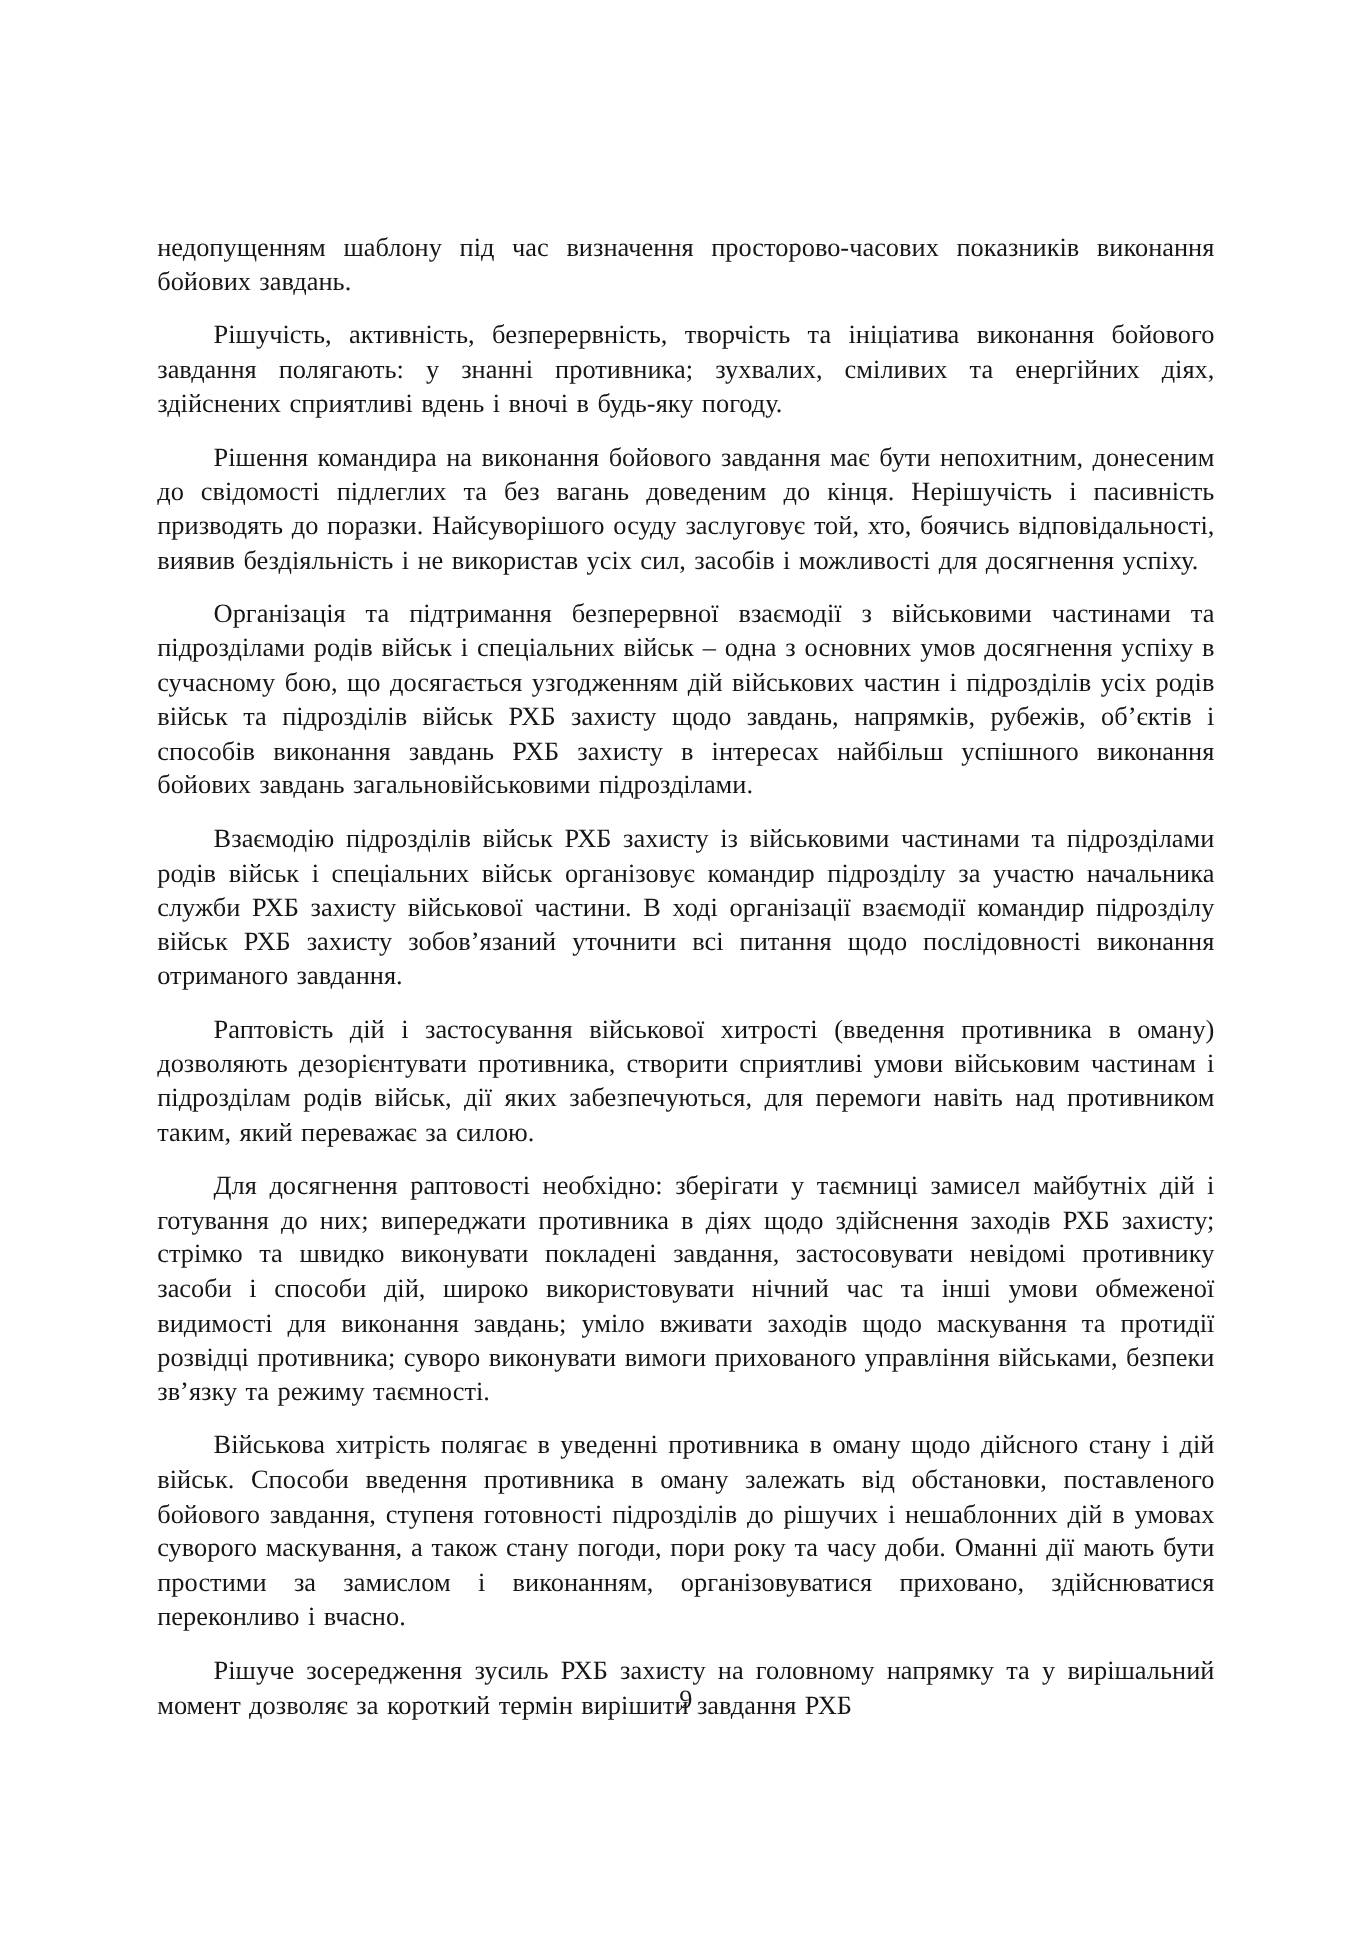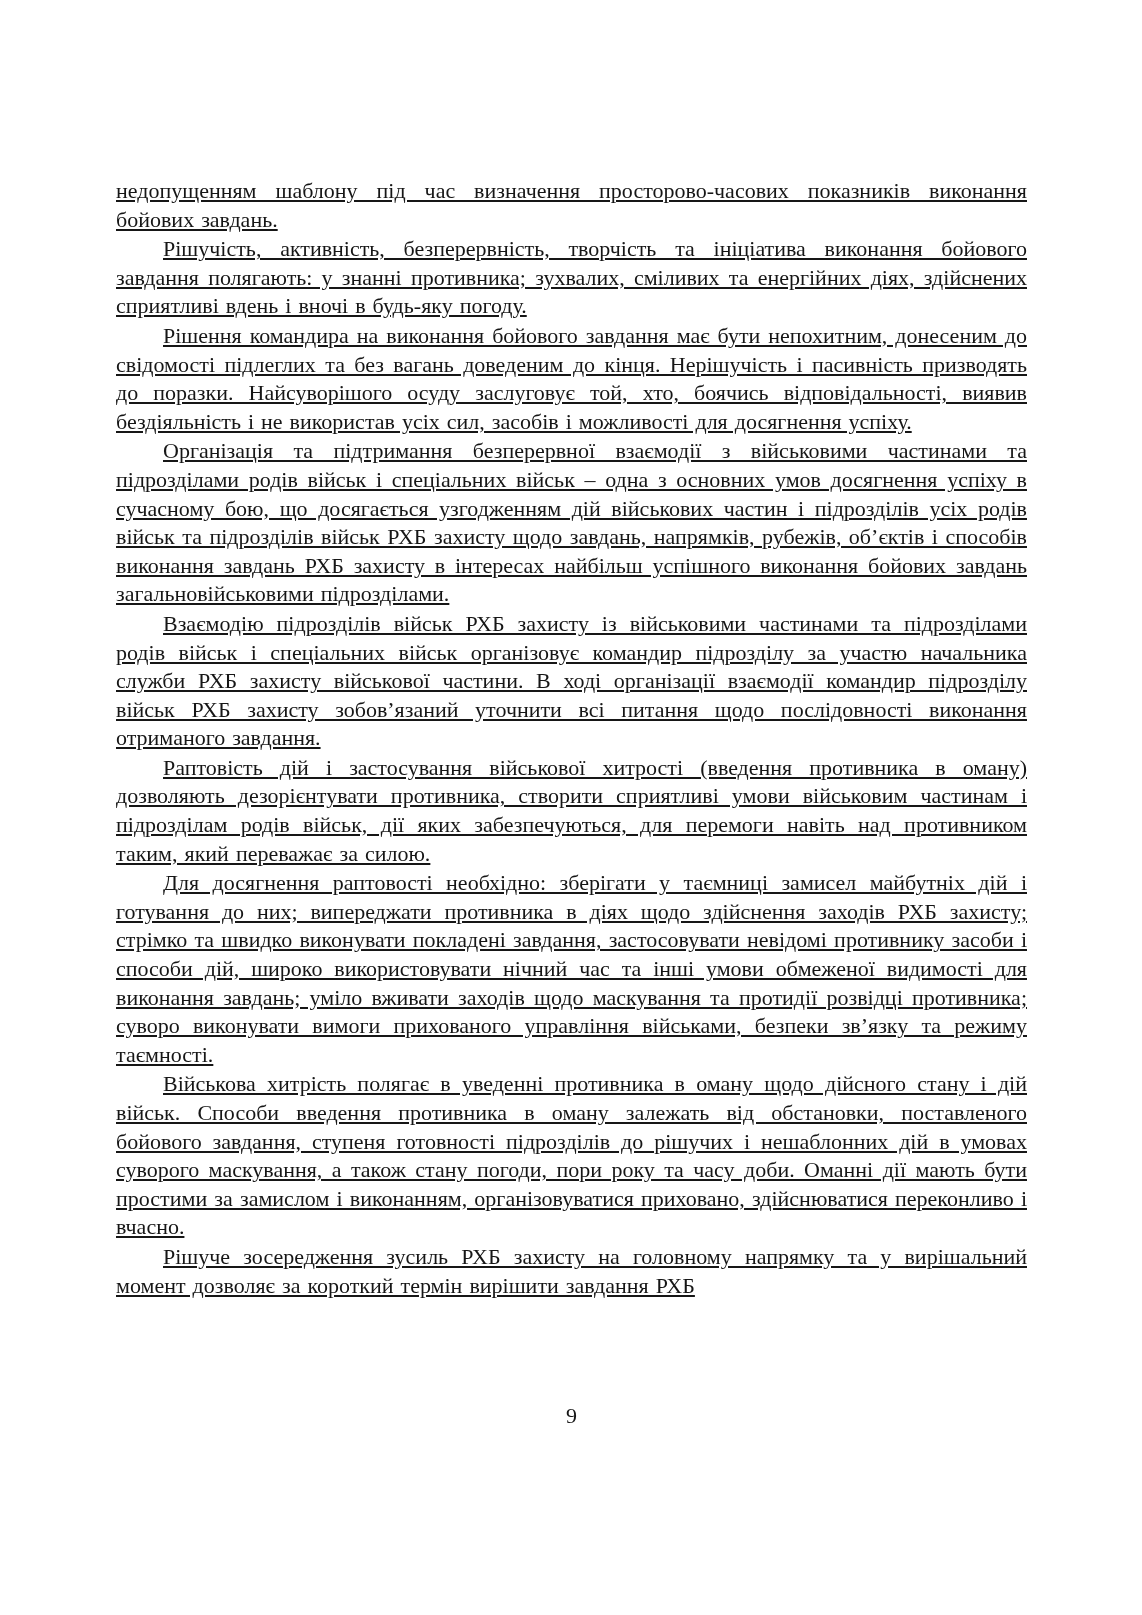--- a/index.html
+++ b/index.html
@@ -24,25 +24,24 @@
     position: absolute;
     left: 115px;
     top: 176px;
     width: 913px;
     font-size: 22px;
     line-height: 28.6px;
     text-align: justify;
     text-justify: inter-word;
   }
   .para {
-    margin: 1px;
+    margin: 16px;
     padding: 0;
     text-indent: 47px;
     word-spacing: 1.5px;
-    text-decoration: underline;
   }
   .para.no-indent {
     text-indent: 0;
   }
   .page-number {
     position: absolute;
     left: 115px;
     width: 913px;
     top: 1402px;
     text-align: center;

